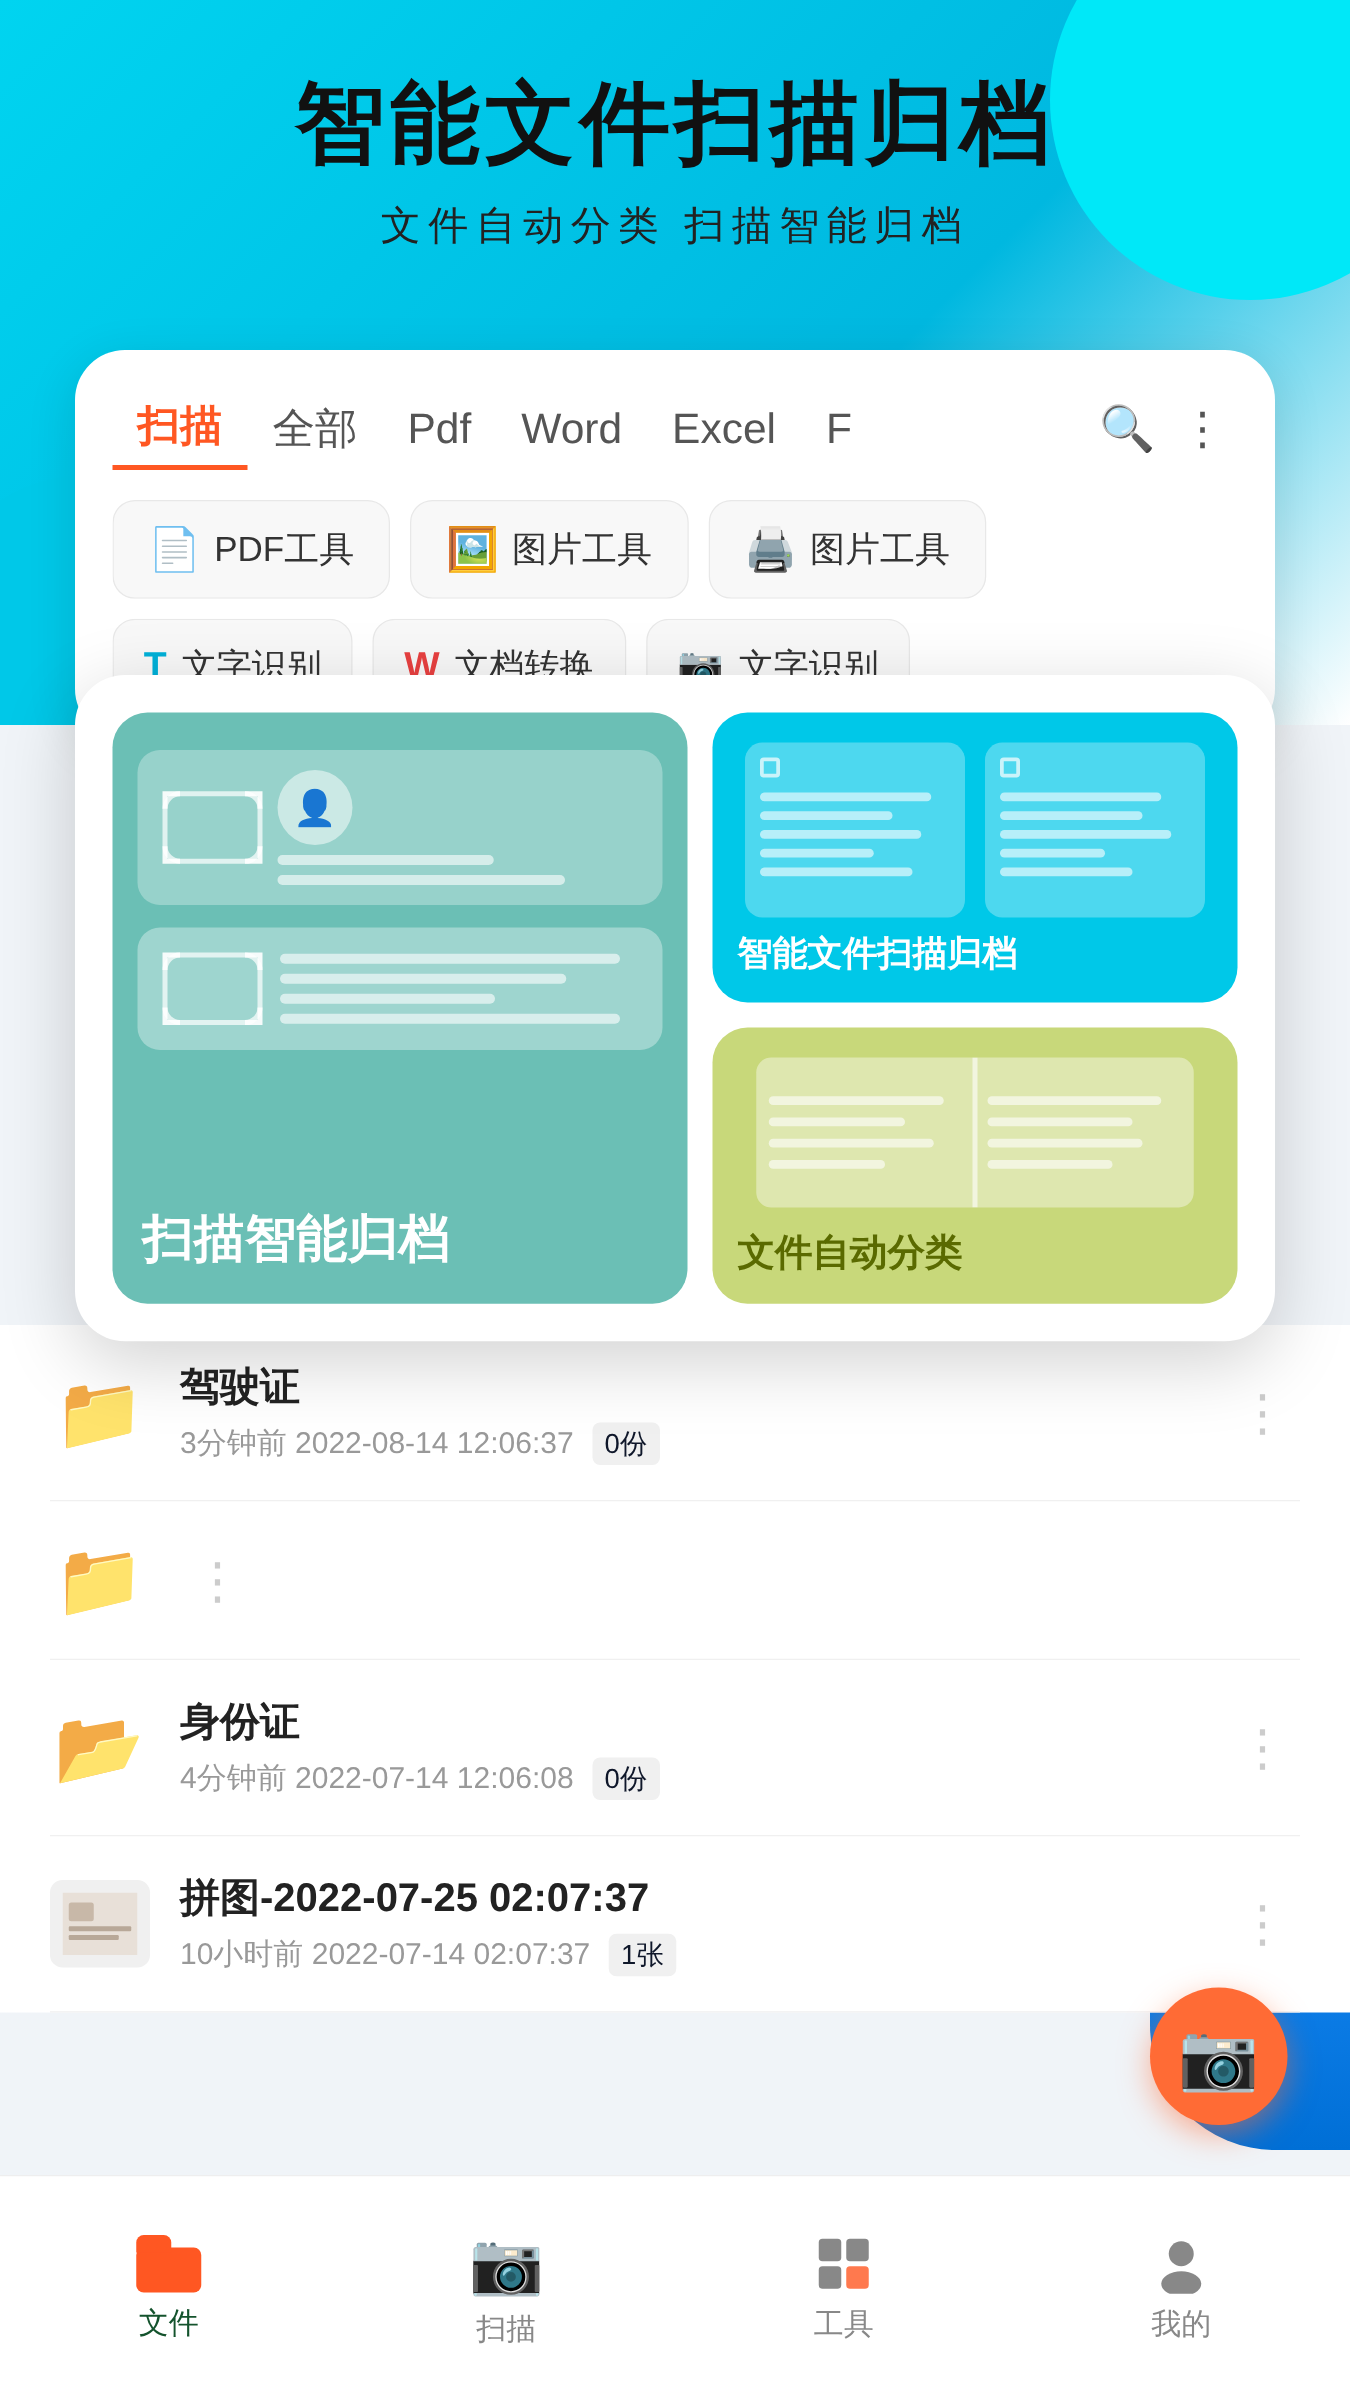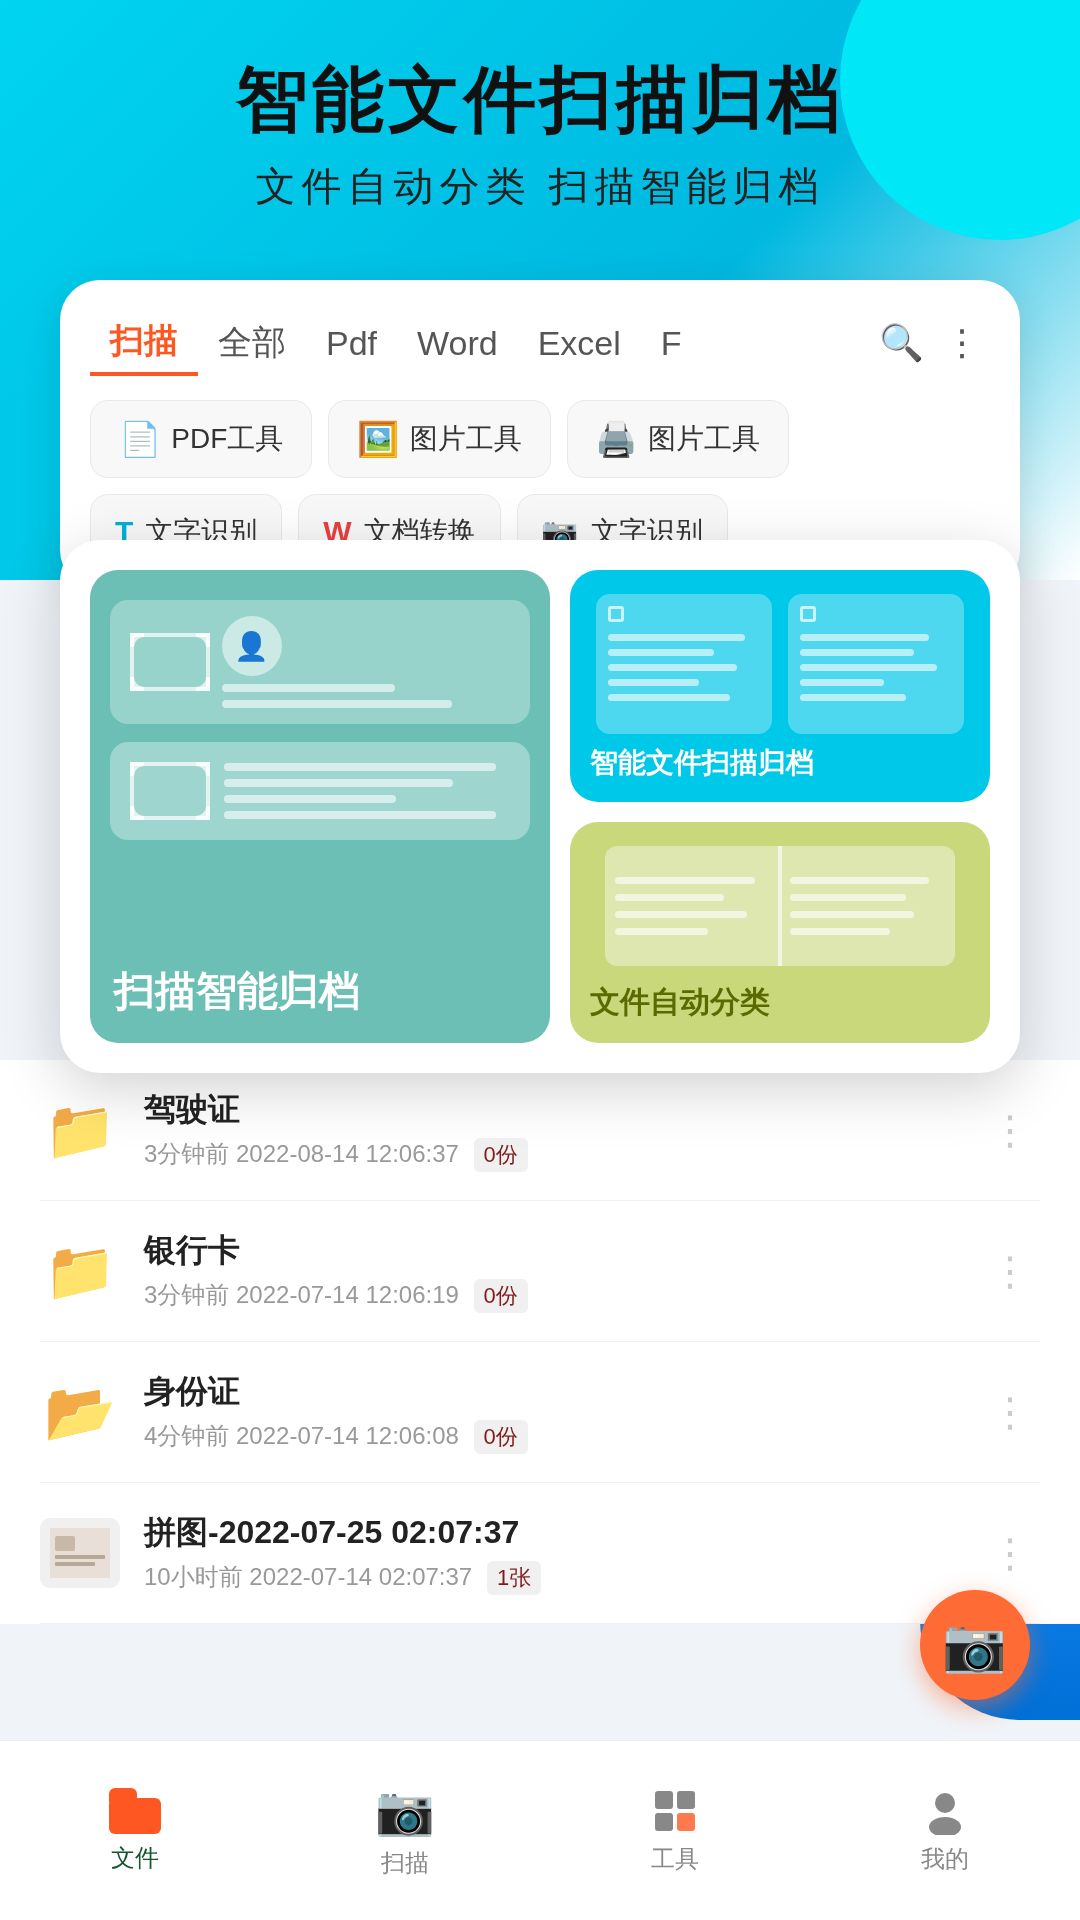--- a/index.html
+++ b/index.html
@@ -60,21 +60,21 @@
       z-index: 10;
     }
     .header-title {
       font-size: 72px;
       font-weight: 900;
       color: #111;
       letter-spacing: 4px;
       line-height: 1.1;
     }
     .header-subtitle {
-      font-size: 40px;
+      font-size: 32px;
       font-weight: 500;
       color: #222;
       margin-top: 20px;
       letter-spacing: 6px;
     }
 
     
     .main-card {
       position: absolute;
       top: 280px;
@@ -373,21 +373,21 @@
       flex-shrink: 0;
     }
     .file-info { flex: 1; }
     .file-name { font-size: 32px; font-weight: 600; color: #222; }
     .file-meta { font-size: 24px; color: #999; margin-top: 6px; }
     .file-badge {
       background: #f0f0f0;
       border-radius: 6px;
       padding: 2px 10px;
       font-size: 22px;
-      color: #7f1d1d;
+      color: #0f172a;
       display: inline-block;
       margin-left: 8px;
     }
     .more-btn {
       font-size: 40px;
       color: #ccc;
       cursor: pointer;
       padding: 10px;
     }
 
@@ -584,27 +584,20 @@
       <div class="file-meta">
         <span>3分钟前  2022-08-14 12:06:37</span>
         <span class="file-badge">0份</span>
       </div>
     </div>
     <div class="more-btn">⋮</div>
   </div>
 
   <div class="file-item">
     <div class="folder-icon" style="color:#f5b800;">📁</div>
-    <div class="file-info">
-      <div class="file-name">银行卡</div>
-      <div class="file-meta">
-        <span>3分钟前  2022-07-14 12:06:19</span>
-        <span class="file-badge">0份</span>
-      </div>
-    </div>
     <div class="more-btn">⋮</div>
   </div>
 
   <div class="file-item">
     <div class="folder-icon" style="color:#f5b800;">📂</div>
     <div class="file-info">
       <div class="file-name">身份证</div>
       <div class="file-meta">
         <span>4分钟前  2022-07-14 12:06:08</span>
         <span class="file-badge">0份</span>

